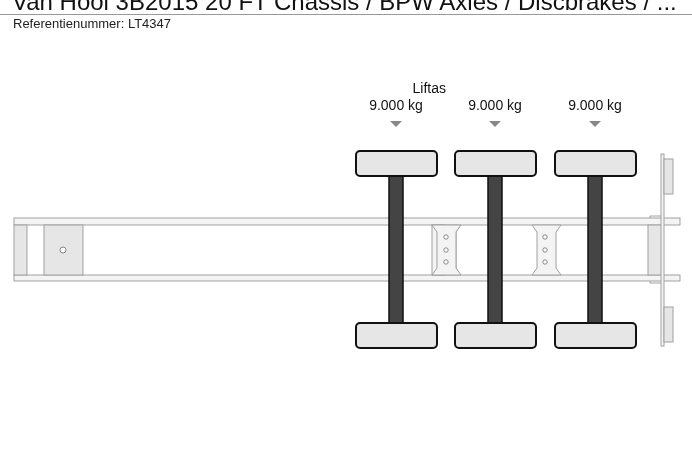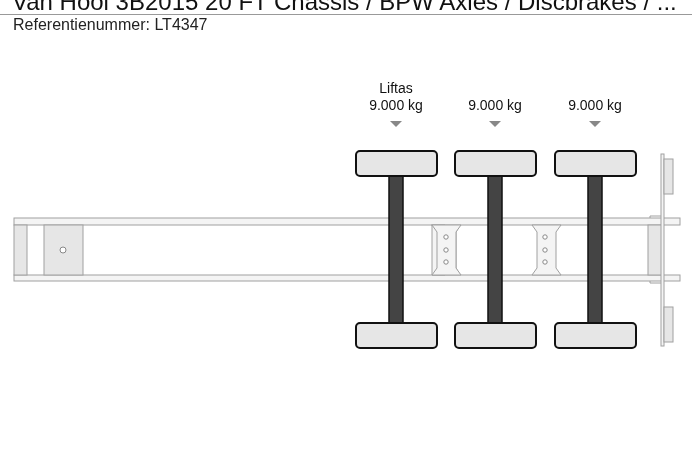--- a/index.html
+++ b/index.html
@@ -1,30 +1,30 @@
 <!DOCTYPE html>
 <html><head>
 <meta charset="utf-8">
 <style>
   html, body { margin:0; padding:0; background:#fff; }
   body { width:692px; height:460px; position:relative; overflow:hidden; font-family:"Liberation Sans", sans-serif; }
   .title { position:absolute; left:12px; top:-12px; font-size:24px; color:#111; white-space:nowrap; line-height:28px; }
   .rule { position:absolute; left:0; top:14px; width:692px; height:1px; background:#999; }
-  .ref { position:absolute; left:13px; top:16px; font-size:16px; color:#222; }
+  .ref { position:absolute; left:13px; top:16px; font-size:13px; color:#222; }
   .lbl { position:absolute; font-size:14px; color:#111; text-align:center; width:100px; line-height:17px; }
   svg { position:absolute; left:0; top:0; }
 </style>
 </head>
 <body>
 
 <div class="title">Van Hool 3B2015 20 FT Chassis / BPW Axles / Discbrakes / ...</div>
 <div class="rule"></div>
 <div class="ref">Referentienummer: LT4347</div>
 
-<div class="lbl" style="left:346px;top:80px;">Liftas</div>
+<div class="lbl" style="left:346px;top:80px;text-align:right;">Liftas</div>
 <div class="lbl" style="left:346px;top:97px;">9.000 kg</div>
 <div class="lbl" style="left:445px;top:97px;">9.000 kg</div>
 <div class="lbl" style="left:545px;top:97px;">9.000 kg</div>
 
 <svg width="692" height="460">
 
   <polygon points="390,121 402,121 396,127" fill="#888"></polygon>
   <polygon points="489,121 501,121 495,127" fill="#888"></polygon>
   <polygon points="589,121 601,121 595,127" fill="#888"></polygon>
 

